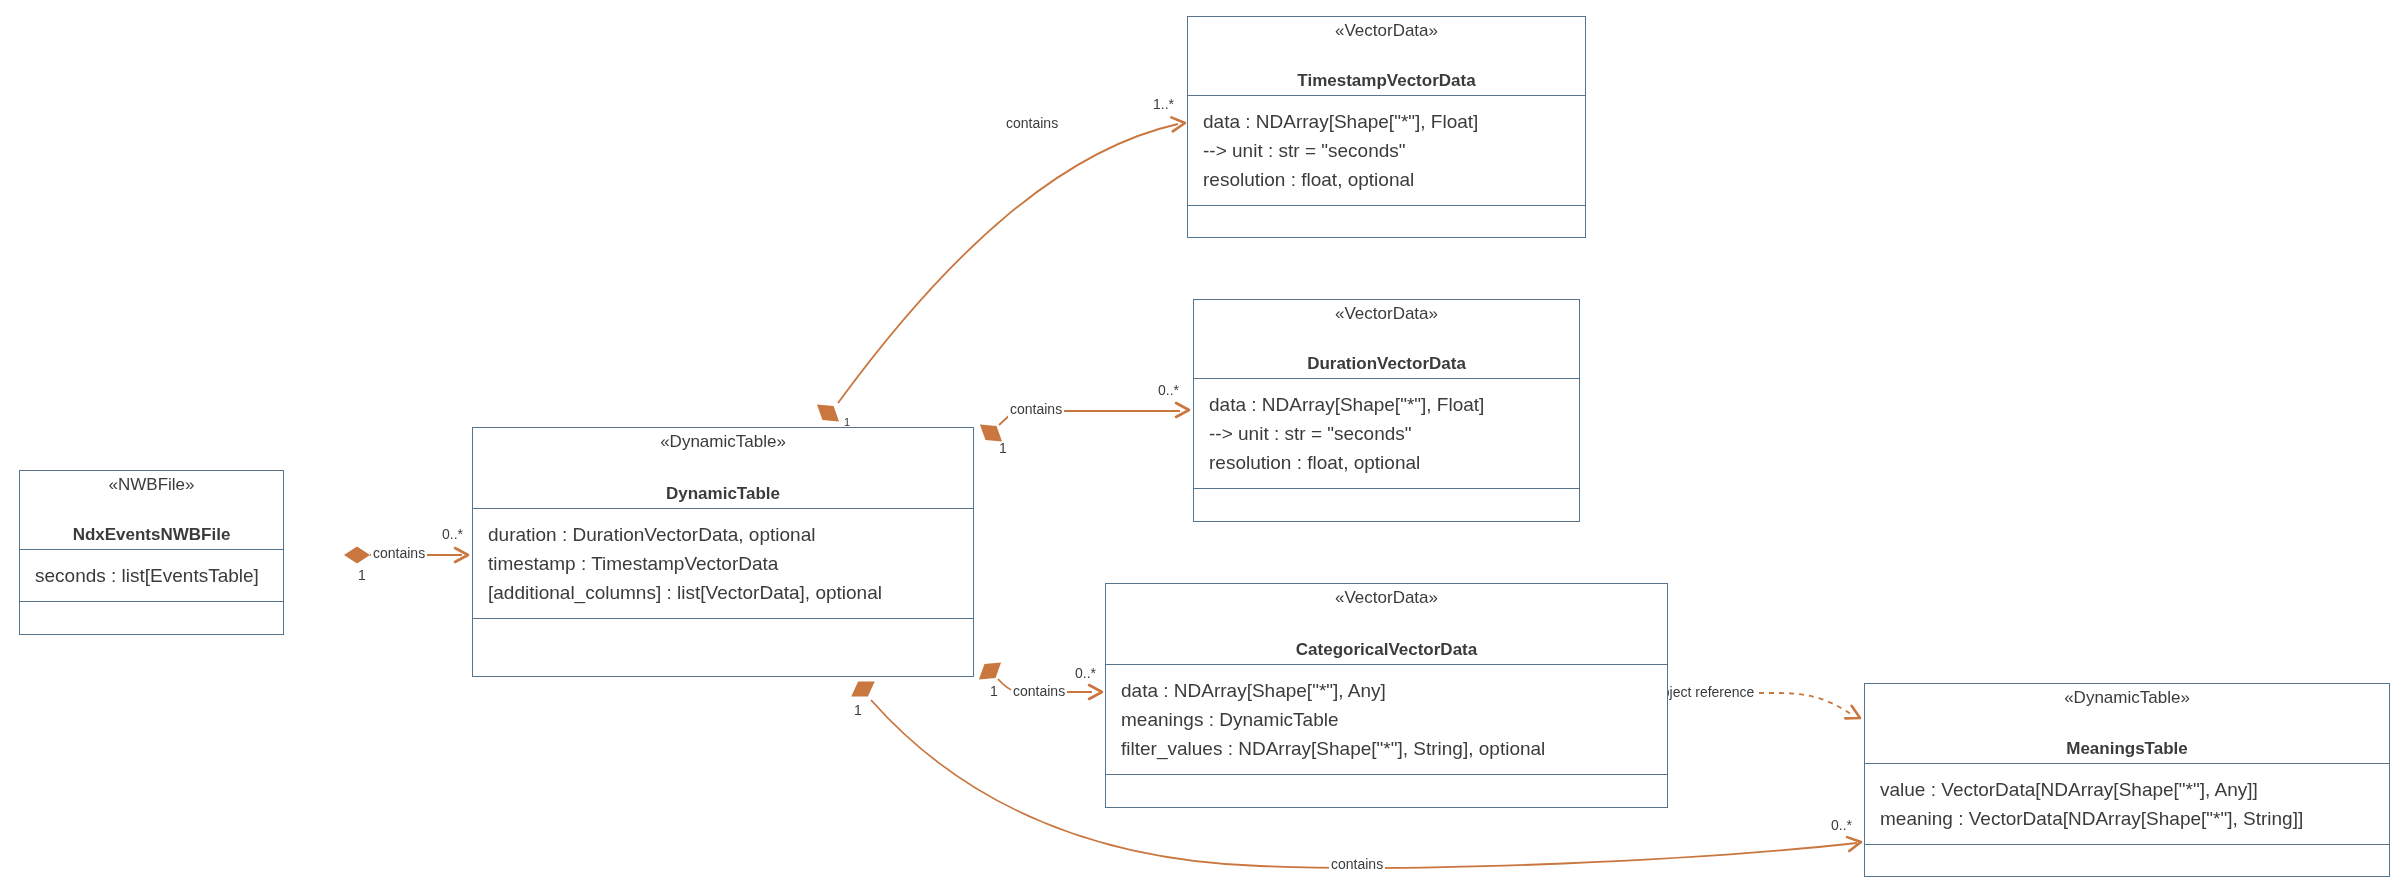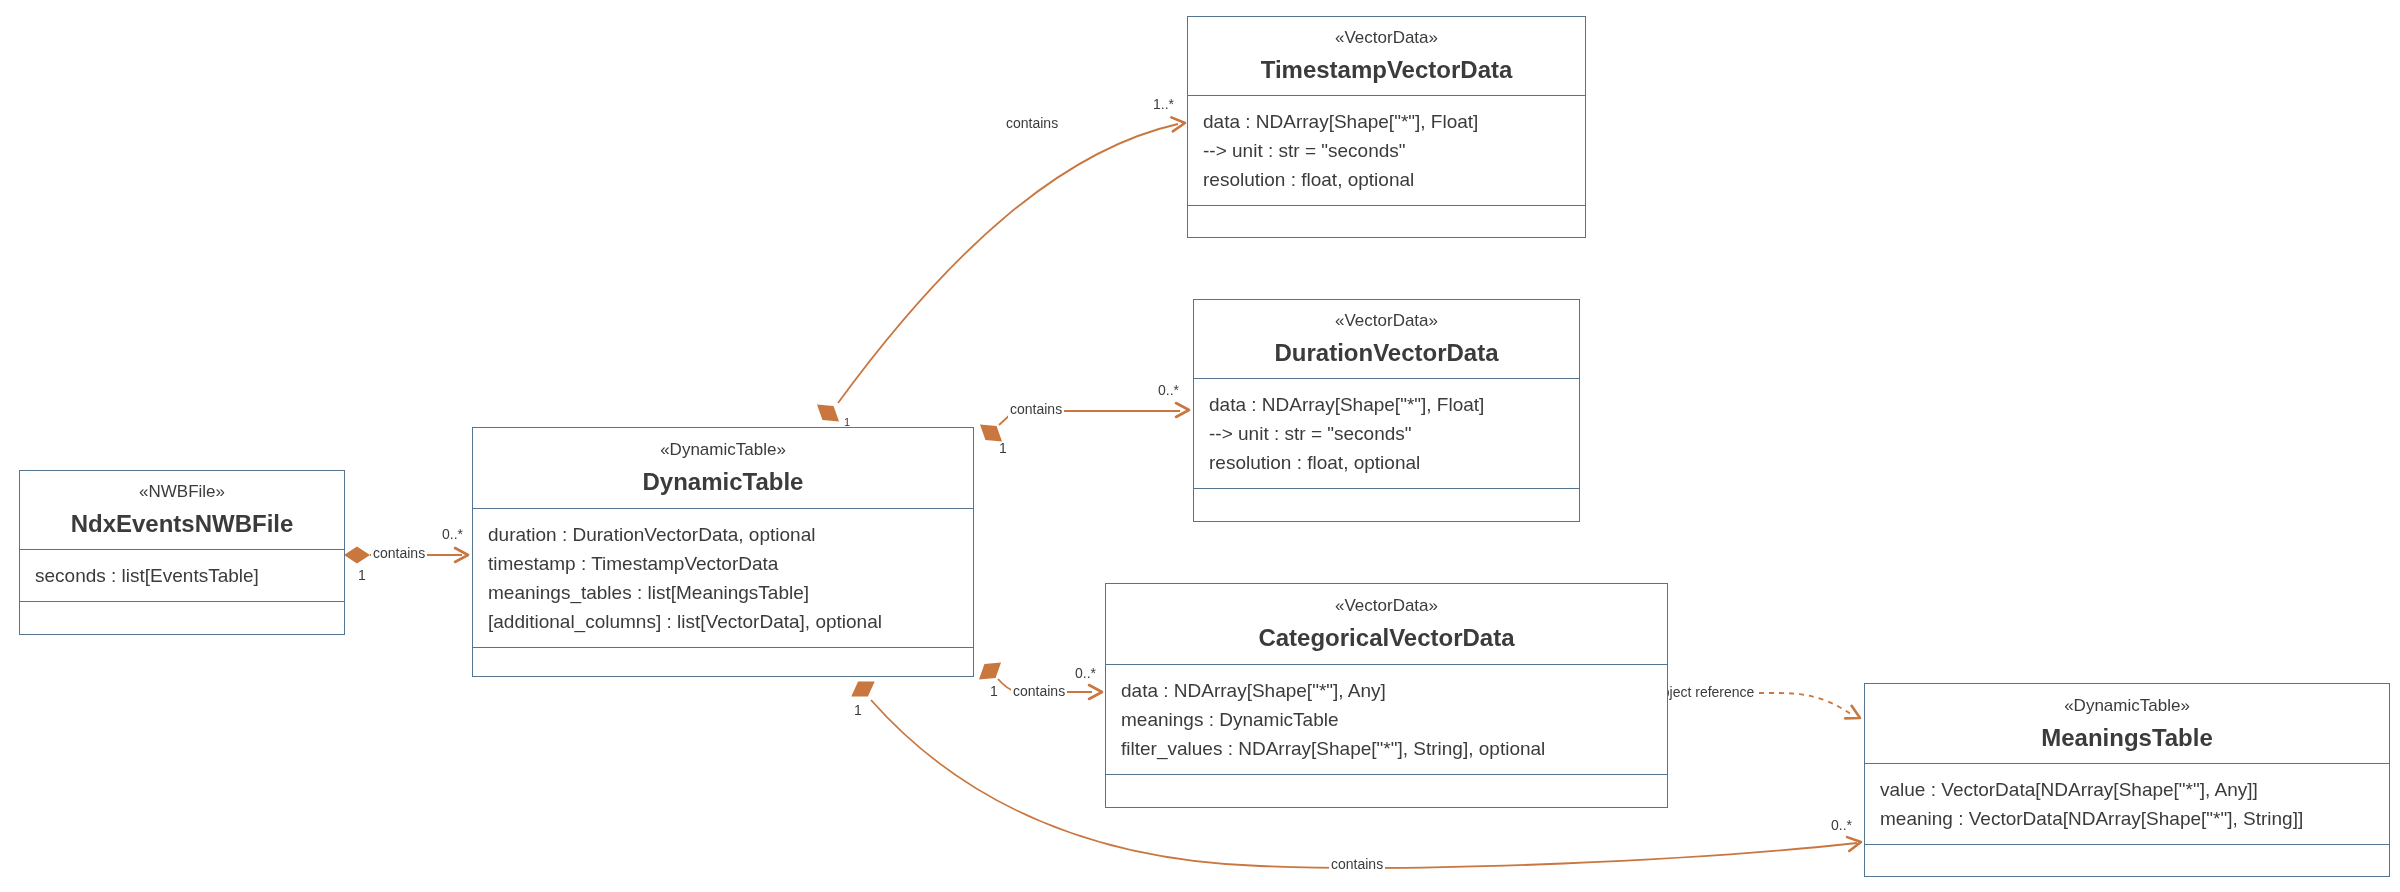--- a/index.html
+++ b/index.html
@@ -15,25 +15,25 @@
   #rel-layer{position:absolute;left:0;top:0;width:2400px;height:892px;}
   .rel-line{stroke:var(--rel);fill:none;stroke-width:1.8px;}
   .rel-dash{stroke-dasharray:5 5;}
   .rel-arrow{stroke:var(--rel);fill:none;stroke-width:2.6px;stroke-linecap:round;stroke-linejoin:round;}
   .rel-diamond{fill:var(--rel);}
   .uml-box{
     position:absolute;background:#fff;border:1.5px solid var(--border);
     display:flex;flex-direction:column;box-sizing:border-box;
   }
   .box-title{
-    flex:0 0 auto;display:flex;flex-direction:column;align-items:center;justify-content:center;
+    flex:0 0 auto;display:flex;flex-direction:column;align-items:center;justify-content:space-between;
     gap:8px;padding:4px 10px;
   }
   .stereo{font-size:17px;}
-  .cls-name{font-size:24px;font-weight:bold;}
+  .cls-name{font-size:17px;font-weight:bold;}
   .box-attrs{
     flex:0 0 auto;border-top:1.5px solid var(--border);
     padding:11px 15px;font-size:19px;line-height:29px;white-space:nowrap;
   }
   .box-empty{flex:1 1 auto;border-top:1.5px solid var(--border);}
   .rel-label{
     position:absolute;font-size:14px;line-height:21px;background:#fff;padding:0 2px;white-space:nowrap;
   }
   .rel-label.no-bg{background:transparent;}
   .mult{position:absolute;font-size:14px;line-height:15px;white-space:nowrap;}
@@ -121,40 +121,39 @@
   <div class="rel-label" style="left:1011px;top:681px;">contains</div>
   <div class="mult" style="left:1075px;top:666px;">0..*</div>
   <div class="mult" style="left:990px;top:684px;">1</div>
 
   <div class="rel-label" style="left:1329px;top:854px;">contains</div>
   <div class="mult" style="left:1831px;top:818px;">0..*</div>
   <div class="mult" style="left:854px;top:703px;">1</div>
 
   <div class="rel-label" style="left:1652px;top:682px;">object reference</div>
 
-  <div class="uml-box" style="left:19px;top:470px;width:326px;height:165px;">
+  <div class="uml-box" style="left:19px;top:470px;width:265px;height:165px;">
     <div class="box-title" style="height:70px;">
       <div class="stereo">«NWBFile»</div>
       <div class="cls-name">NdxEventsNWBFile</div>
     </div>
     <div class="box-attrs">
       <div class="attr">seconds : list[EventsTable]</div>
     </div>
     <div class="box-empty"></div>
   </div>
 
   <div class="uml-box" style="left:472px;top:427px;width:502px;height:250px;">
     <div class="box-title" style="height:72px;">
       <div class="stereo">«DynamicTable»</div>
       <div class="cls-name">DynamicTable</div>
     </div>
     <div class="box-attrs">
       <div class="attr">duration : DurationVectorData, optional</div>
       <div class="attr">timestamp : TimestampVectorData</div>
-      <div class="attr">meanings_tables : list[MeaningsTable]</div>
       <div class="attr">[additional_columns] : list[VectorData], optional</div>
     </div>
     <div class="box-empty"></div>
   </div>
 
   <div class="uml-box" style="left:1187px;top:16px;width:399px;height:222px;">
     <div class="box-title" style="height:70px;">
       <div class="stereo">«VectorData»</div>
       <div class="cls-name">TimestampVectorData</div>
     </div>

